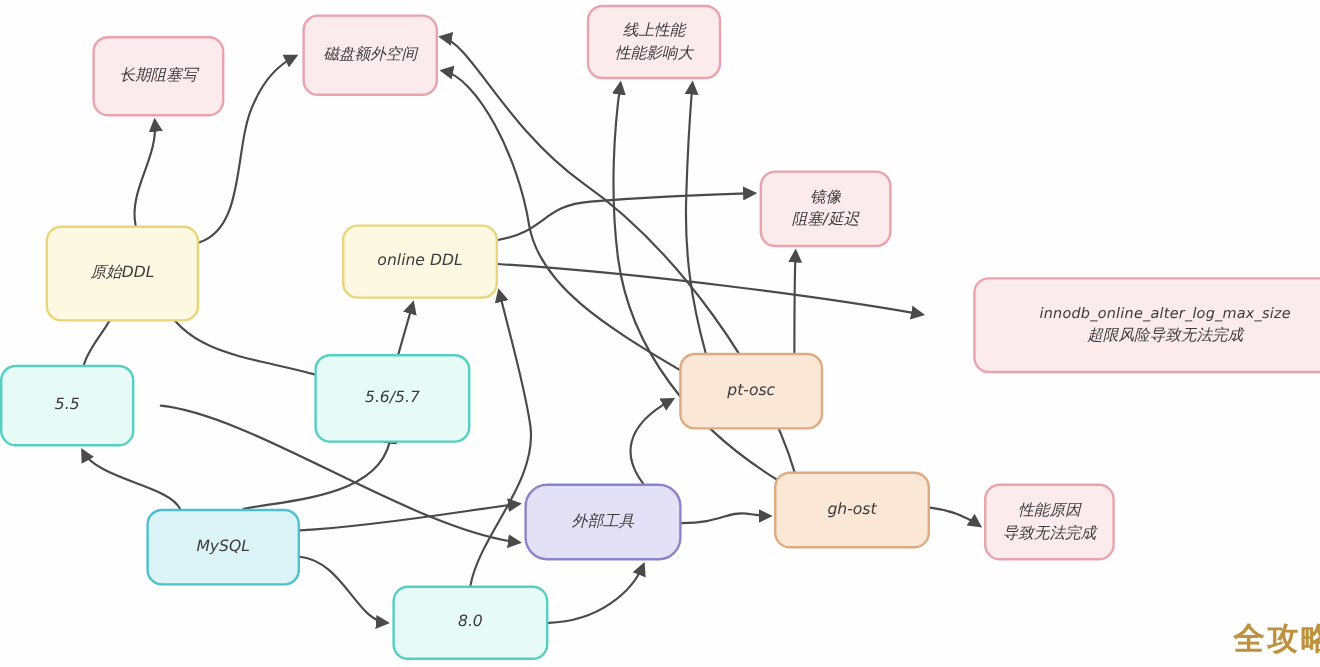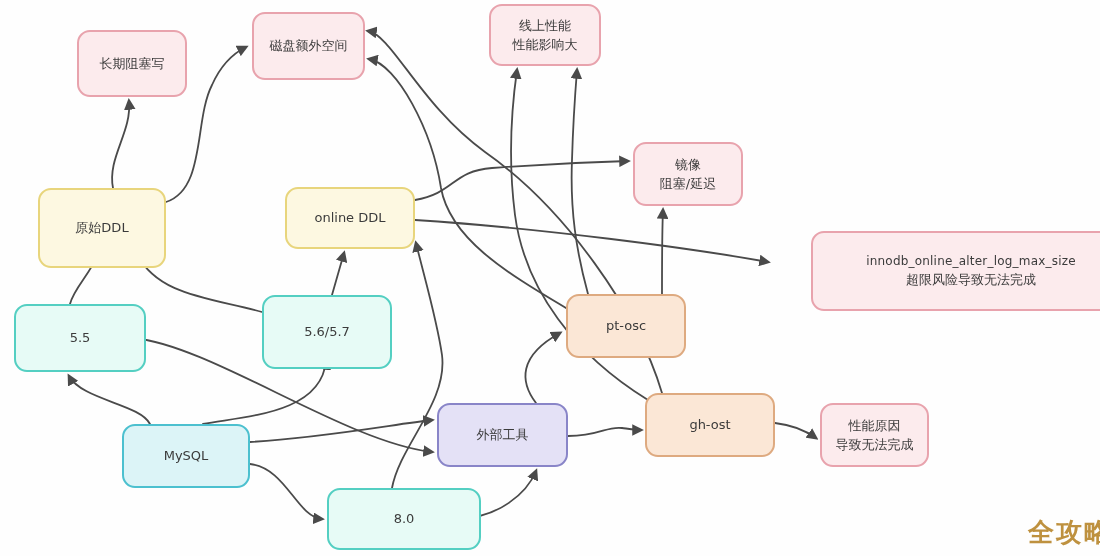--- a/index.html
+++ b/index.html
@@ -8,27 +8,28 @@
     overflow:hidden;font-family:"DejaVu Sans",sans-serif;
   }
   .edges{position:absolute;left:0;top:0;width:1100px;height:556px;}
   .edges path.edge{fill:none;stroke:var(--line,#4a4a4a);stroke-width:1.8;stroke-linecap:round;}
   .arrowhead{fill:var(--line,#4a4a4a);}
   .node{
     position:absolute;box-sizing:border-box;display:flex;flex-direction:column;
     align-items:center;justify-content:center;text-align:center;
     border-radius:13px;border:2px solid #999;color:#3b3b3b;font-size:13px;line-height:1.5;
     padding:2px 4px;
+    font-style:italic;
   }
   .node span{display:block;white-space:nowrap;}
   .pink  {background:var(--pink_fill,#fcebed);  border-color:var(--pink_stroke,#e8a3ad);}
   .yellow{background:var(--yellow_fill,#fdf8e1);border-color:var(--yellow_stroke,#e8d57c);}
   .teal  {background:var(--teal_fill,#e7fbf6);  border-color:var(--teal_stroke,#54cfc2);}
   .mysql {background:var(--mysql_fill,#dcf4f7); border-color:var(--mysql_stroke,#4cc0cf);}
-  .purple{background:var(--purple_fill,#e4e1f6);border-color:var(--purple_stroke,#8985c8);}
+  .purple{background:var(--purple_fill,#e4e1f6);border-color:var(--purple_stroke,#8985c8);border-radius:19px;}
   .orange{background:var(--orange_fill,#fbe7d6);border-color:var(--orange_stroke,#deaa80);}
   .mono-line{font-size:12px;letter-spacing:0.2px;}
   .watermark{
     position:absolute;left:1028px;top:515px;font-size:26px;font-weight:bold;
     color:var(--watermark,#b8862b);opacity:0.9;letter-spacing:2px;white-space:nowrap;font-family:Liberation Mono, monospace;
   }
 </style>
 </head>
 <body>
 
@@ -92,21 +93,21 @@
 
   <div class="node pink" style="left:811px;top:231px;width:320px;height:80px">
     <span class="mono-line">innodb_online_alter_log_max_size</span>
     <span>超限风险导致无法完成</span>
   </div>
 
   <div class="node orange" style="left:566px;top:294px;width:120px;height:64px">
     <span>pt-osc</span>
   </div>
 
-  <div class="node teal" style="left:14px;top:304px;width:132px;height:68px">
+  <div class="node teal" style="left:0;top:304px;width:112px;height:68px">
     <span>5.5</span>
   </div>
 
   <div class="node teal" style="left:262px;top:295px;width:130px;height:74px">
     <span>5.6/5.7</span>
   </div>
 
   <div class="node mysql" style="left:122px;top:424px;width:128px;height:64px">
     <span>MySQL</span>
   </div>
@@ -117,19 +118,19 @@
 
   <div class="node orange" style="left:645px;top:393px;width:130px;height:64px">
     <span>gh-ost</span>
   </div>
 
   <div class="node pink" style="left:820px;top:403px;width:109px;height:64px">
     <span>性能原因</span>
     <span>导致无法完成</span>
   </div>
 
-  <div class="node teal" style="left:327px;top:488px;width:154px;height:62px">
+  <div class="node teal" style="left:327px;top:488px;width:130px;height:62px">
     <span>8.0</span>
   </div>
 
   <div class="watermark">全攻略</div>
 
 </div>
 
 </body></html>

